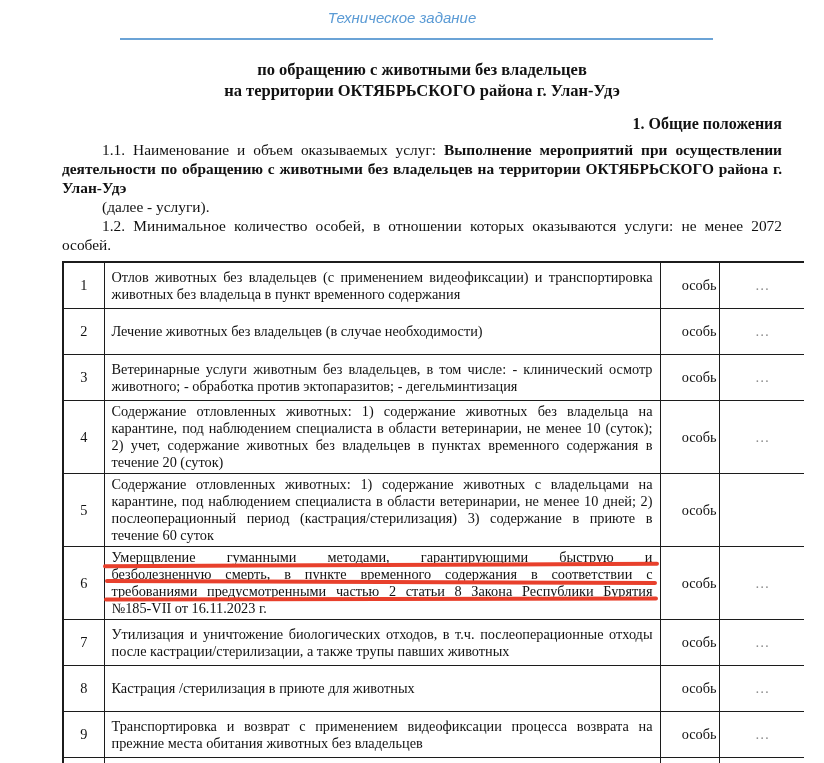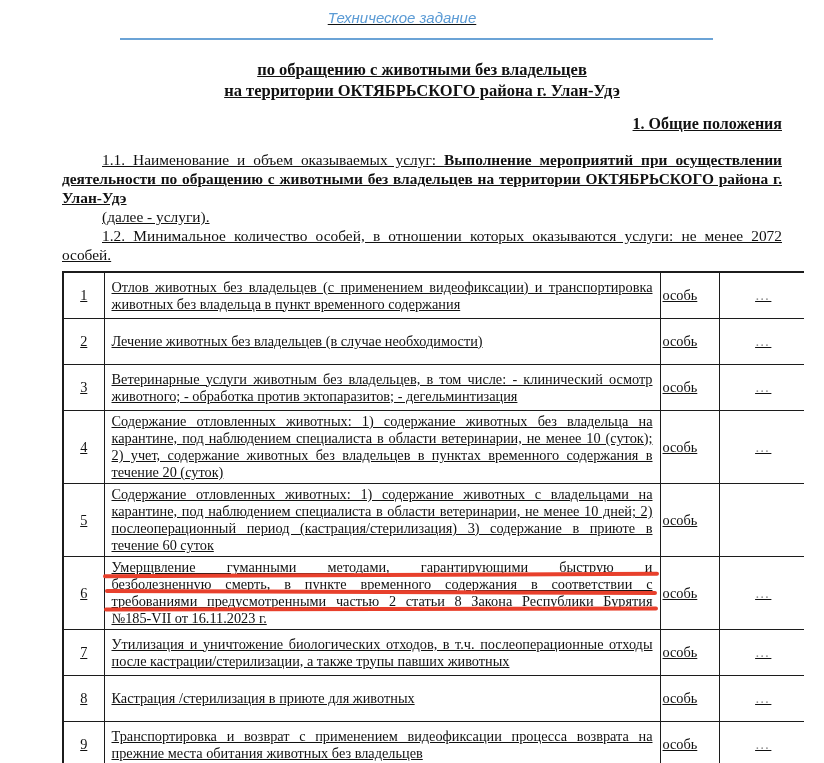--- a/index.html
+++ b/index.html
@@ -4,21 +4,20 @@
 <style>
   html, body { margin: 0; padding: 0; }
   .page {
     position: relative;
     width: 804px;
     height: 763px;
     background: #ffffff;
     overflow: hidden;
     font-family: "Liberation Serif", serif;
     color: #111111;
-    text-decoration: underline;
   }
   
   .doc-header {
     padding-top: 9px;
     text-align: center;
     font-family: "Liberation Sans", sans-serif;
     font-style: italic;
     font-size: 15px;
     color: #5b9bd5;
   }
@@ -47,39 +46,39 @@
     font-size: 16px;
     line-height: 20px;
   }
   .para {
     margin: 0;
     font-size: 15.4px;
     line-height: 19px;
     text-align: justify;
   }
   .para.indent { text-indent: 40px; }
-  .para.first { margin-top: 16px; }
+  .para.first { margin-top: 6px; }
   .bold { font-weight: bold; }
   
   table.services {
     margin-top: 7px;
     border-collapse: collapse;
     table-layout: fixed;
     width: 745px;
     font-size: 14.3px;
     line-height: 17px;
   }
   table.services td {
     border: 1px solid #1c1c1c;
     vertical-align: middle;
   }
   table.services { border: 2px solid #1c1c1c; }
   td.c-num  { width: 41px;  text-align: center; padding: 1px 2px; }
   td.c-desc { width: 556px; text-align: justify; padding: 2px 7px; }
-  td.c-unit { width: 59px;  text-align: left; padding: 14px 2px; }
+  td.c-unit { width: 59px;  text-align: right; padding: 14px 2px; }
   td.c-qty  { width: 89px;  text-align: center; padding: 1px 2px; color: #8d8d8d; letter-spacing: 2px; }
   
   .cell-line {
     display: block;
     position: relative;
     text-align: justify;
     text-align-last: justify;
   }
   .cell-line.last { text-align-last: left; }
   .redline::after {

